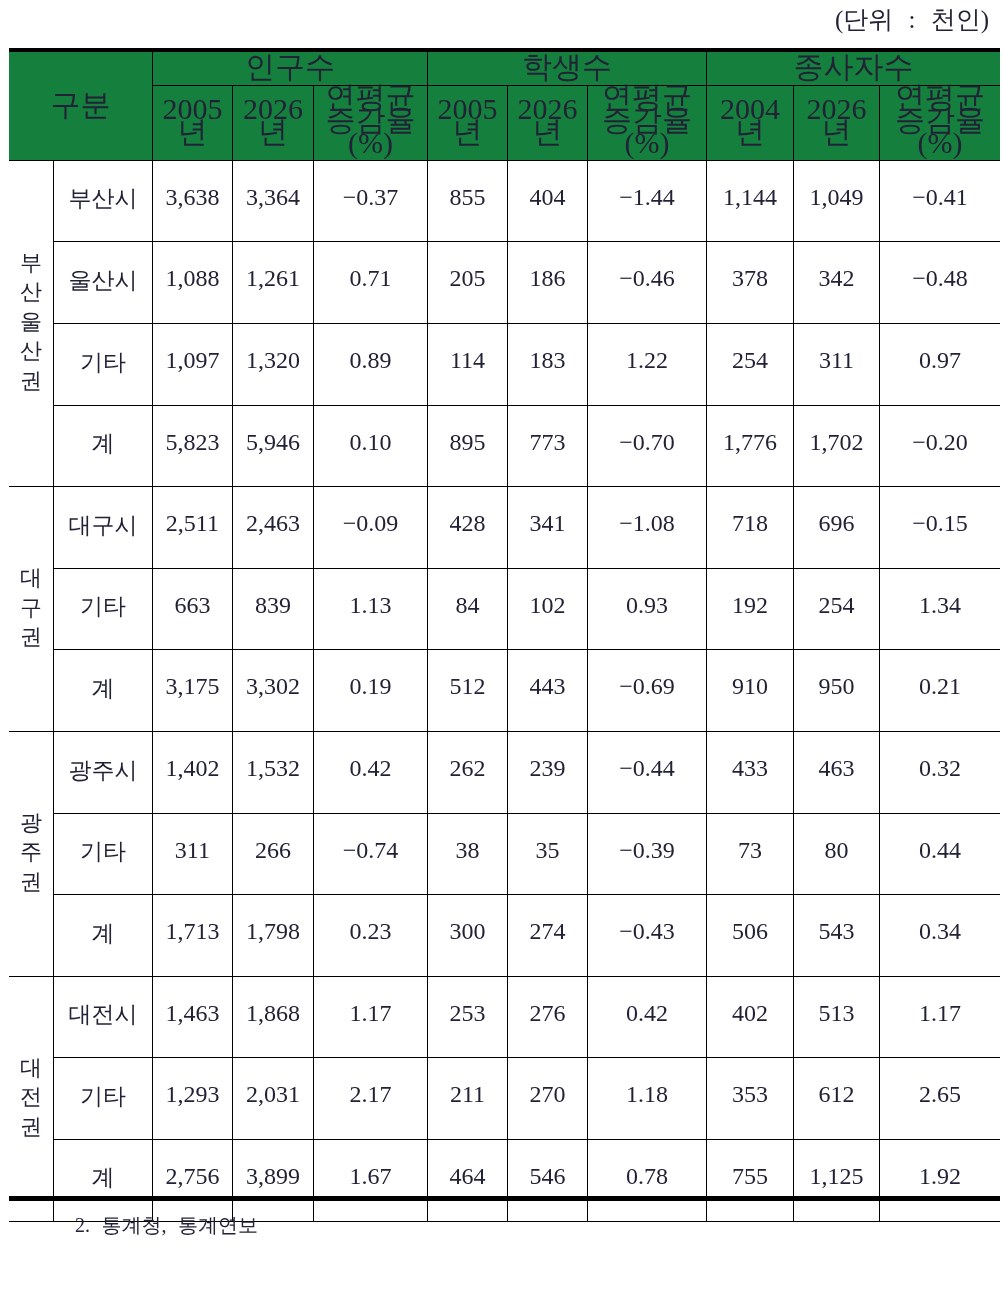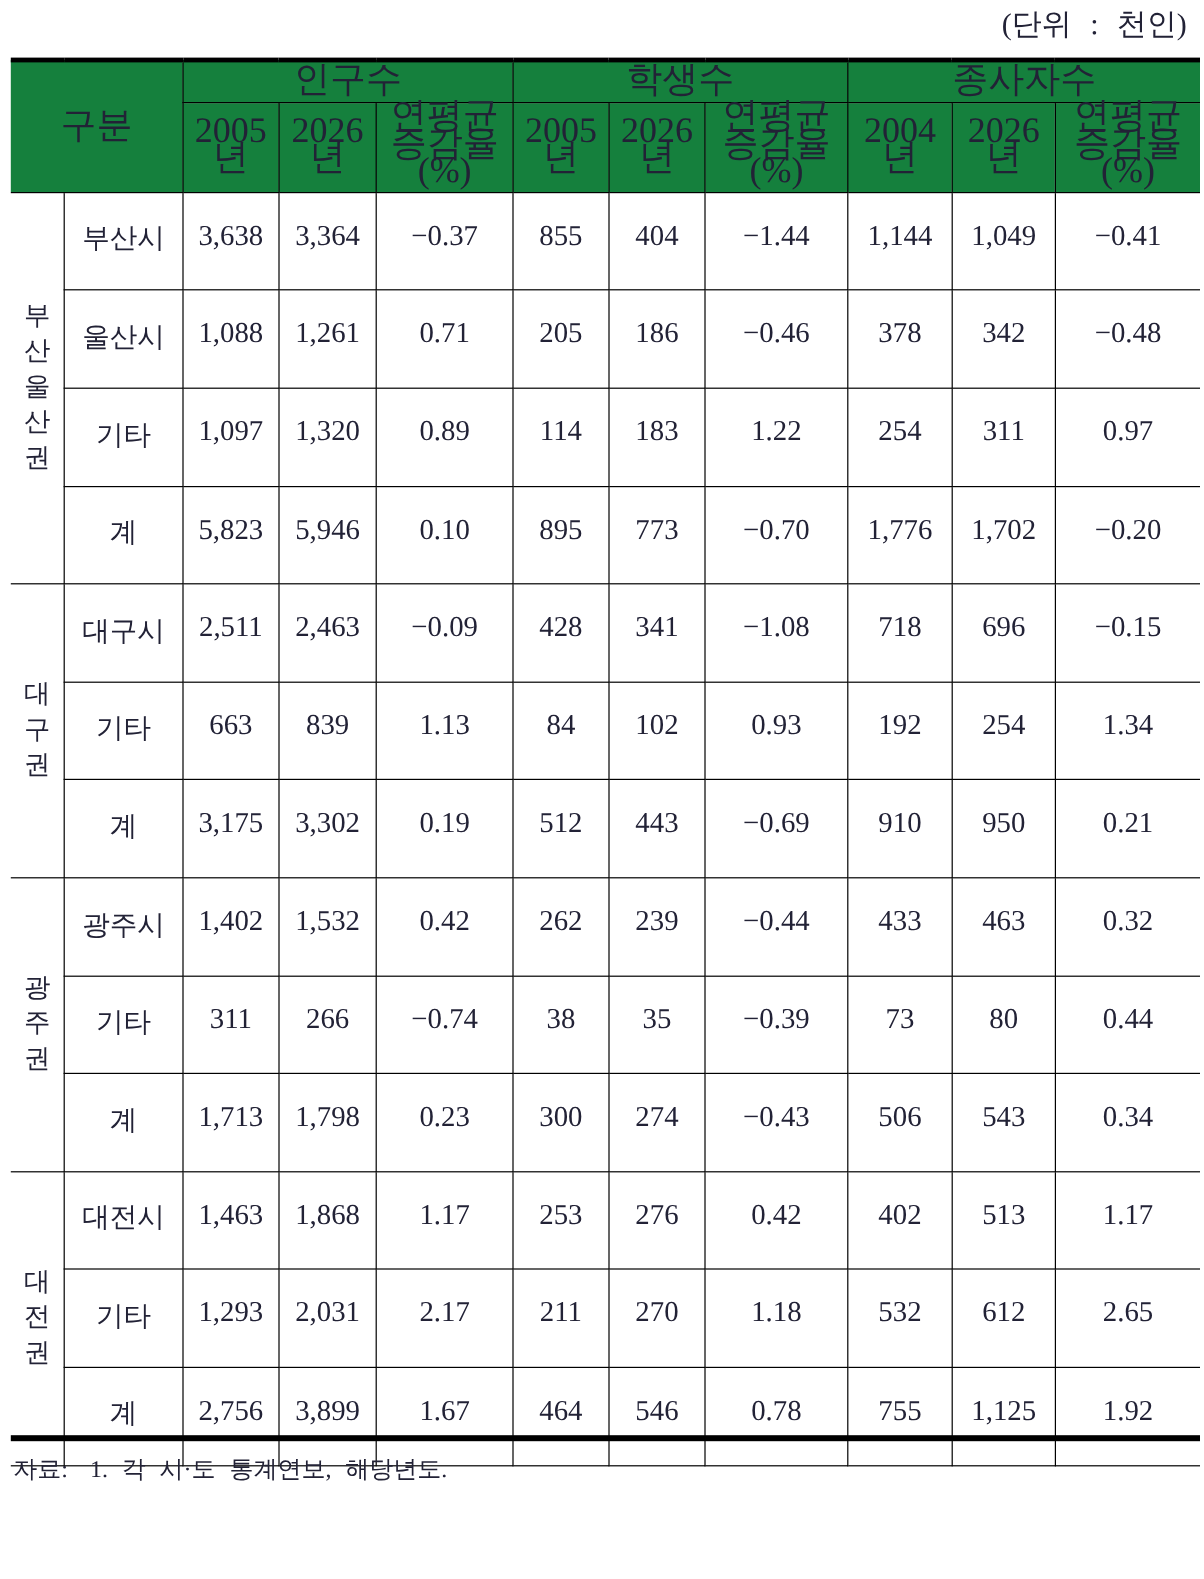--- a/index.html
+++ b/index.html
@@ -260,21 +260,21 @@
         <td class="num edge-r"><span class="v">1.17</span></td>
       </tr>
       <tr>
         <td class="rowlabel"><span class="rl">기타</span></td>
         <td class="num"><span class="v">1,293</span></td>
         <td class="num"><span class="v">2,031</span></td>
         <td class="num"><span class="v">2.17</span></td>
         <td class="num"><span class="v">211</span></td>
         <td class="num"><span class="v">270</span></td>
         <td class="num"><span class="v">1.18</span></td>
-        <td class="num"><span class="v">532</span></td>
+        <td class="num"><span class="v">353</span></td>
         <td class="num"><span class="v">612</span></td>
         <td class="num edge-r"><span class="v">2.65</span></td>
       </tr>
       <tr>
         <td class="rowlabel tbl-bot"><span class="rl">계</span></td>
         <td class="num tbl-bot"><span class="v">2,756</span></td>
         <td class="num tbl-bot"><span class="v">3,899</span></td>
         <td class="num tbl-bot"><span class="v">1.67</span></td>
         <td class="num tbl-bot"><span class="v">464</span></td>
         <td class="num tbl-bot"><span class="v">546</span></td>
@@ -282,14 +282,14 @@
         <td class="num tbl-bot"><span class="v">755</span></td>
         <td class="num tbl-bot"><span class="v">1,125</span></td>
         <td class="num edge-r tbl-bot"><span class="v">1.92</span></td>
       </tr>
     </tbody>
 </table>
 
 <div class="bottom-rule"></div>
 
 <div class="notes" id="notes">
-    <div class="nline nline-1"><span class="nlabel">자료:</span><span>1. 각 시·도 통계연보, 해당년도.</span></div>
+    <div class="nline nline-2"><span class="nindent"></span><span>2. 통계청, 통계연보</span></div>
   </div>
 
 </body></html>

